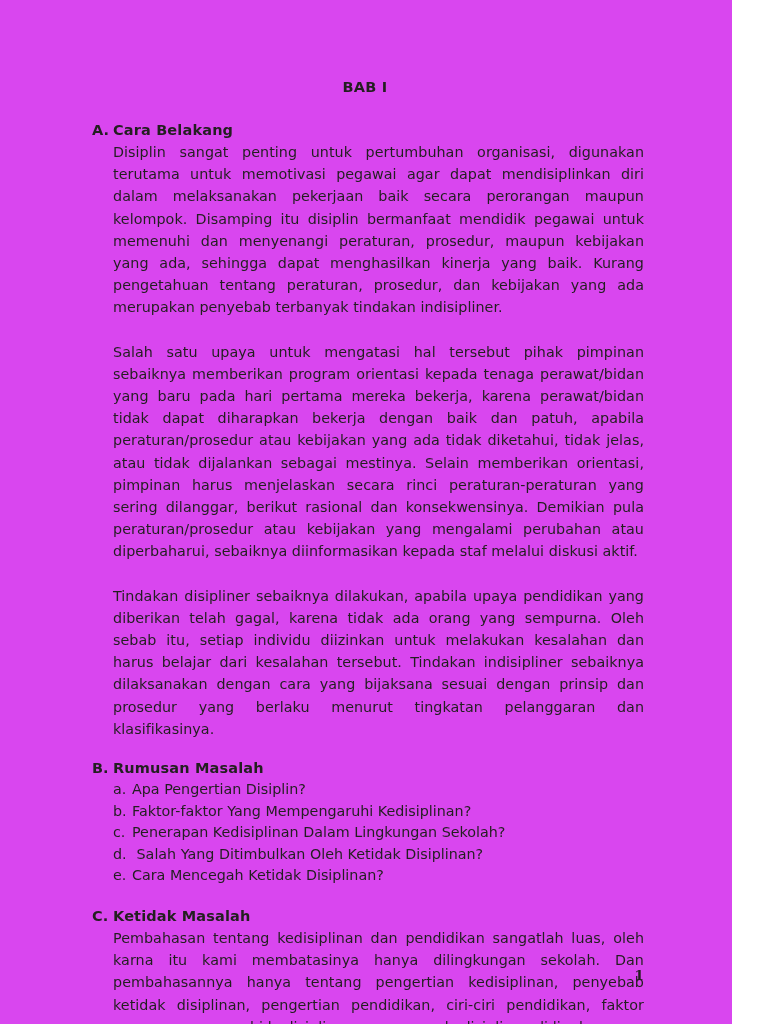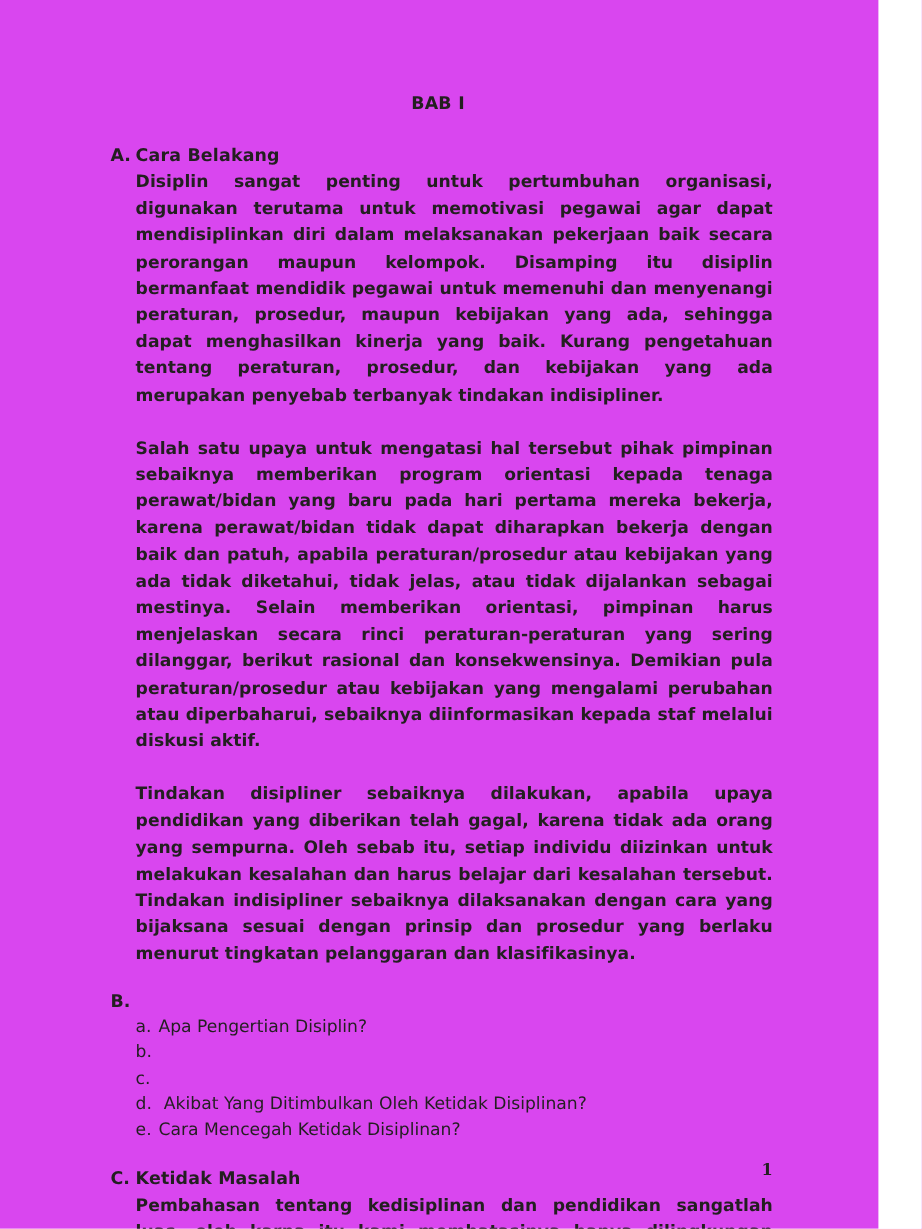--- a/index.html
+++ b/index.html
@@ -67,21 +67,20 @@
     display: inline-block;
     width: 21px;
     flex: 0 0 21px;
   }
   .section-heading-text {
     letter-spacing: 0.15px;
   }
 
   .body-block {
     padding-left: 21px;
-    font-weight: bold;
   }
 
   p.para {
     margin: 0;
     font-size: 14.3px;
     line-height: 22.2px;
     text-align: justify;
     text-justify: inter-word;
     letter-spacing: 0.05px;
   }
@@ -141,35 +140,38 @@
     <div class="body-block">
       <p class="para">Disiplin sangat penting untuk pertumbuhan organisasi, digunakan terutama untuk memotivasi pegawai agar dapat mendisiplinkan diri dalam melaksanakan pekerjaan baik secara perorangan maupun kelompok. Disamping itu disiplin bermanfaat mendidik pegawai untuk memenuhi dan menyenangi peraturan, prosedur, maupun kebijakan yang ada, sehingga dapat menghasilkan kinerja yang baik. Kurang pengetahuan tentang peraturan, prosedur, dan kebijakan yang ada merupakan penyebab terbanyak tindakan indisipliner.</p>
       <p class="para">Salah satu upaya untuk mengatasi hal tersebut pihak pimpinan sebaiknya memberikan program orientasi kepada tenaga perawat/bidan yang baru pada hari pertama mereka bekerja, karena perawat/bidan tidak dapat diharapkan bekerja dengan baik dan patuh, apabila peraturan/prosedur atau kebijakan yang ada tidak diketahui, tidak jelas, atau tidak dijalankan sebagai mestinya. Selain memberikan orientasi, pimpinan harus menjelaskan secara rinci peraturan-peraturan yang sering dilanggar, berikut rasional dan konsekwensinya. Demikian pula peraturan/prosedur atau kebijakan yang mengalami perubahan atau diperbaharui, sebaiknya diinformasikan kepada staf melalui diskusi aktif.</p>
       <p class="para">Tindakan disipliner sebaiknya dilakukan, apabila upaya pendidikan yang diberikan telah gagal, karena tidak ada orang yang sempurna. Oleh sebab itu, setiap individu diizinkan untuk melakukan kesalahan dan harus belajar dari kesalahan tersebut. Tindakan indisipliner sebaiknya dilaksanakan dengan cara yang bijaksana sesuai dengan prinsip dan prosedur yang berlaku menurut tingkatan pelanggaran dan klasifikasinya.</p>
     </div>
   </div>
 
   <div class="section section-b">
     <div class="section-heading">
       <span class="section-letter">B.</span>
+      <span class="section-heading-text">Rumusan Masalah</span>
     </div>
     <ol class="lettered">
       <li>
         <span class="list-marker">a.</span>
         <span class="list-text">Apa Pengertian Disiplin?</span>
       </li>
       <li>
         <span class="list-marker">b.</span>
+        <span class="list-text">Faktor-faktor Yang Mempengaruhi Kedisiplinan?</span>
       </li>
       <li>
         <span class="list-marker">c.</span>
+        <span class="list-text">Penerapan Kedisiplinan Dalam Lingkungan Sekolah?</span>
       </li>
       <li>
         <span class="list-marker">d.</span>
-        <span class="list-text"> Akibat Yang Ditimbulkan Oleh Ketidak Disiplinan?</span>
+        <span class="list-text"> Salah Yang Ditimbulkan Oleh Ketidak Disiplinan?</span>
       </li>
       <li>
         <span class="list-marker">e.</span>
         <span class="list-text">Cara Mencegah Ketidak Disiplinan?</span>
       </li>
     </ol>
   </div>
 
   <div class="section section-c">
     <div class="section-heading">

